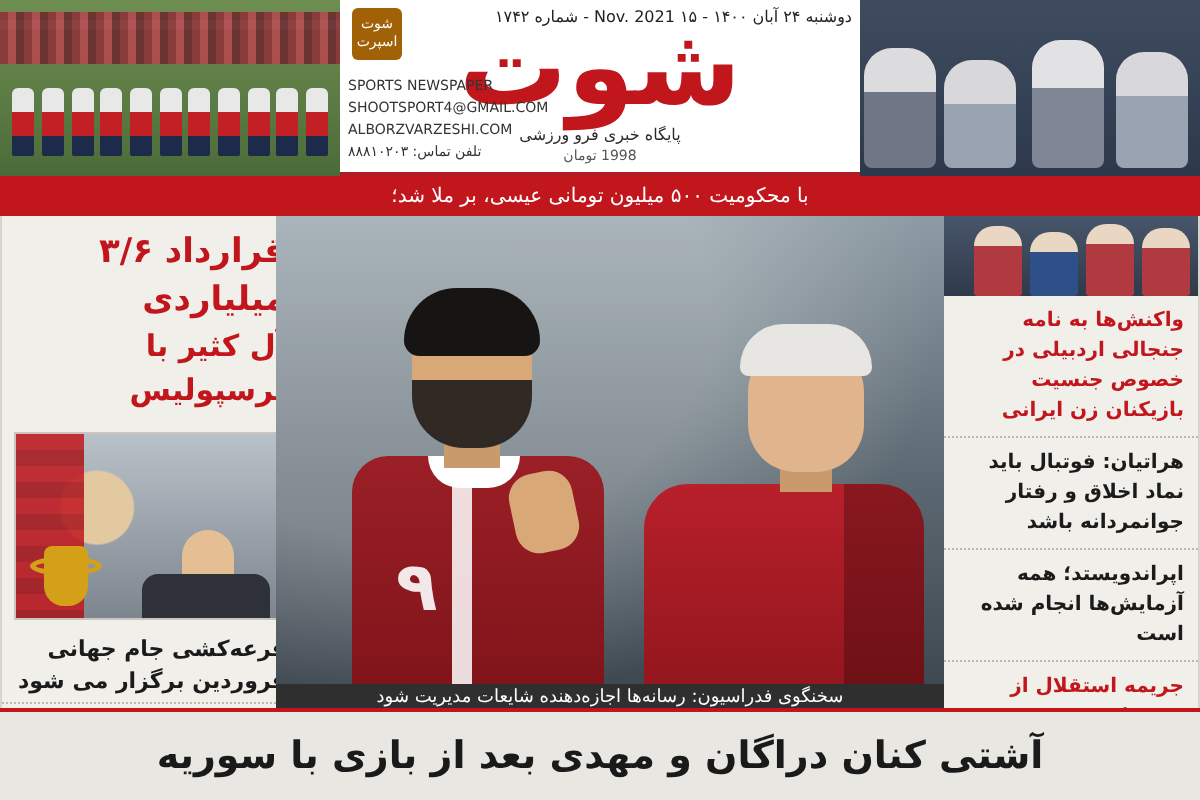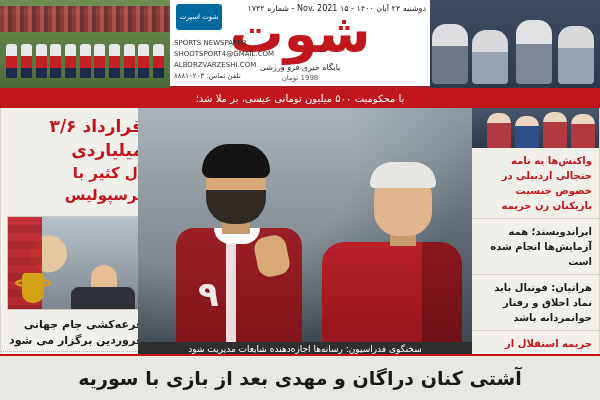--- a/index.html
+++ b/index.html
@@ -144,22 +144,22 @@
     direction: ltr;
     text-align: left;
     line-height: 11px;
   }
   .contact-block div { white-space: nowrap; }
 
   .green-badge {
     position: absolute;
     top: 4px;
     left: 176px;
-    width: 46px; height: 26px;
-    background: #0369a1;
+    width: 25px; height: 26px;
+    background: #a16207;
     color: #fff;
     font-size: 7px;
     display: flex; align-items: center; justify-content: center;
     border-radius: 3px;
     text-align: center;
     line-height: 9px;
   }
 
   
   .top-strip {
@@ -564,23 +564,23 @@
 
   <div class="bottom-sub">سخنگوی فدراسیون: رسانه‌ها اجازه‌دهنده شایعات مدیریت شود</div>
 
   <div class="right-col">
     <div class="rc-photo">
       <span class="w"></span>
       <span class="w"></span>
       <span class="w"></span>
       <span class="w"></span>
     </div>
-    <div class="rc-item red">واکنش‌ها به نامه جنجالی اردبیلی در خصوص جنسیت بازیکنان زن جریمه</div>
+    <div class="rc-item red">واکنش‌ها به نامه جنجالی اردبیلی در خصوص جنسیت بازیکنان زن ایرانی</div>
+    <div class="rc-item">هراتیان: فوتبال باید نماد اخلاق و رفتار جوانمردانه باشد</div>
     <div class="rc-item">اپراندویستد؛ همه آزمایش‌ها انجام شده است</div>
-    <div class="rc-item">هراتیان: فوتبال باید نماد اخلاق و رفتار جوانمردانه باشد</div>
     <div class="rc-item red">جریمه استقلال از سوی کمیته وضعیت بازیکنان</div>
     <div class="rc-item small">عمران‌زاده: وقتی تیم ملی پیراهن ندارد چرا باید دربارهٔ جام جهانی صحبت کنیم؟</div>
   </div>
 
   <div class="bottom-banner">
     <div class="txt">آشتی کنان دراگان و مهدی بعد از بازی با سوریه</div>
   </div>
 
 </div>
 

